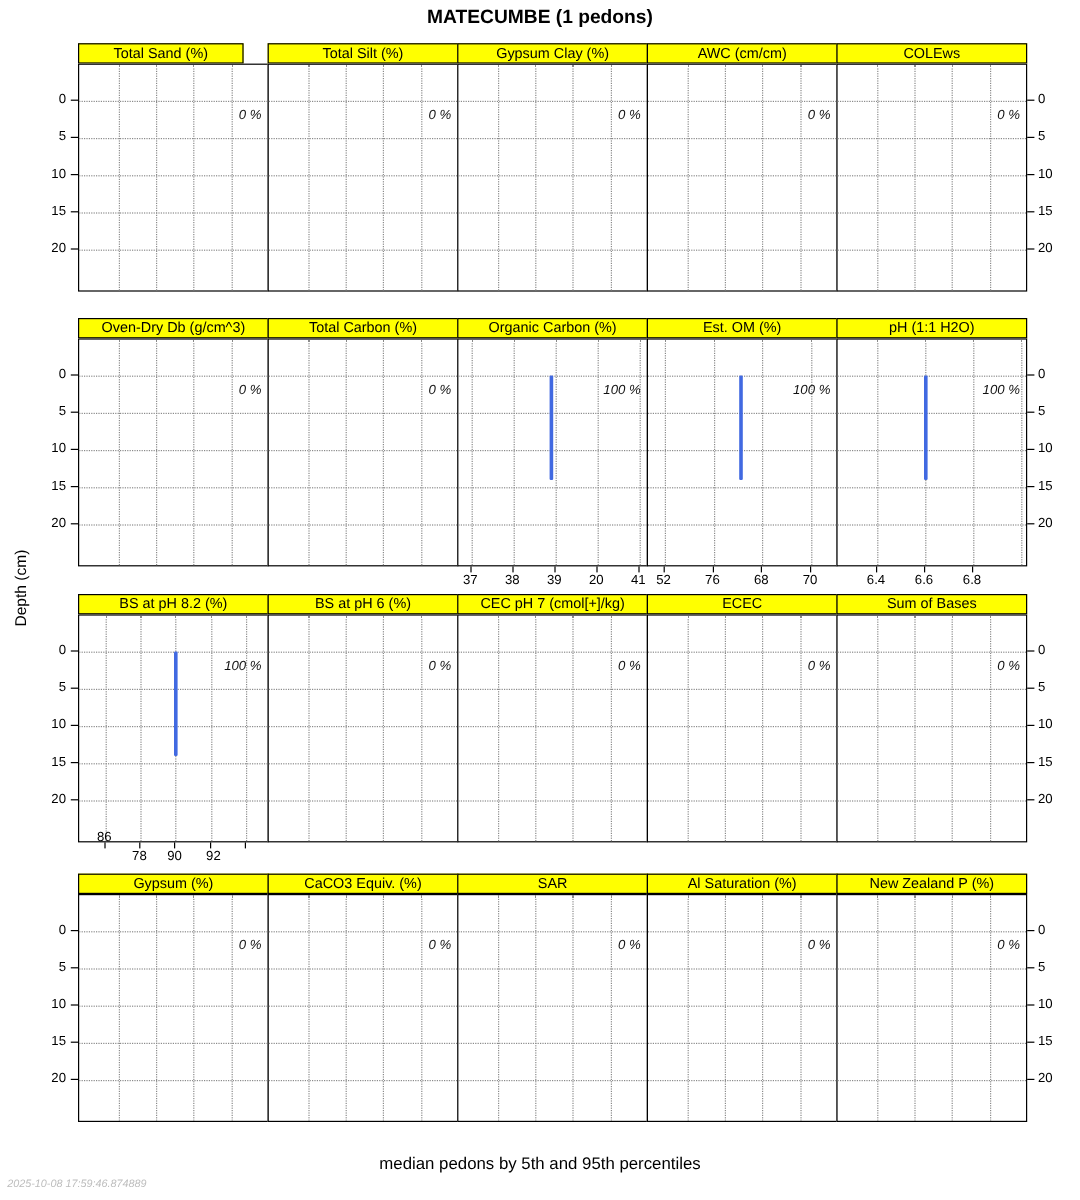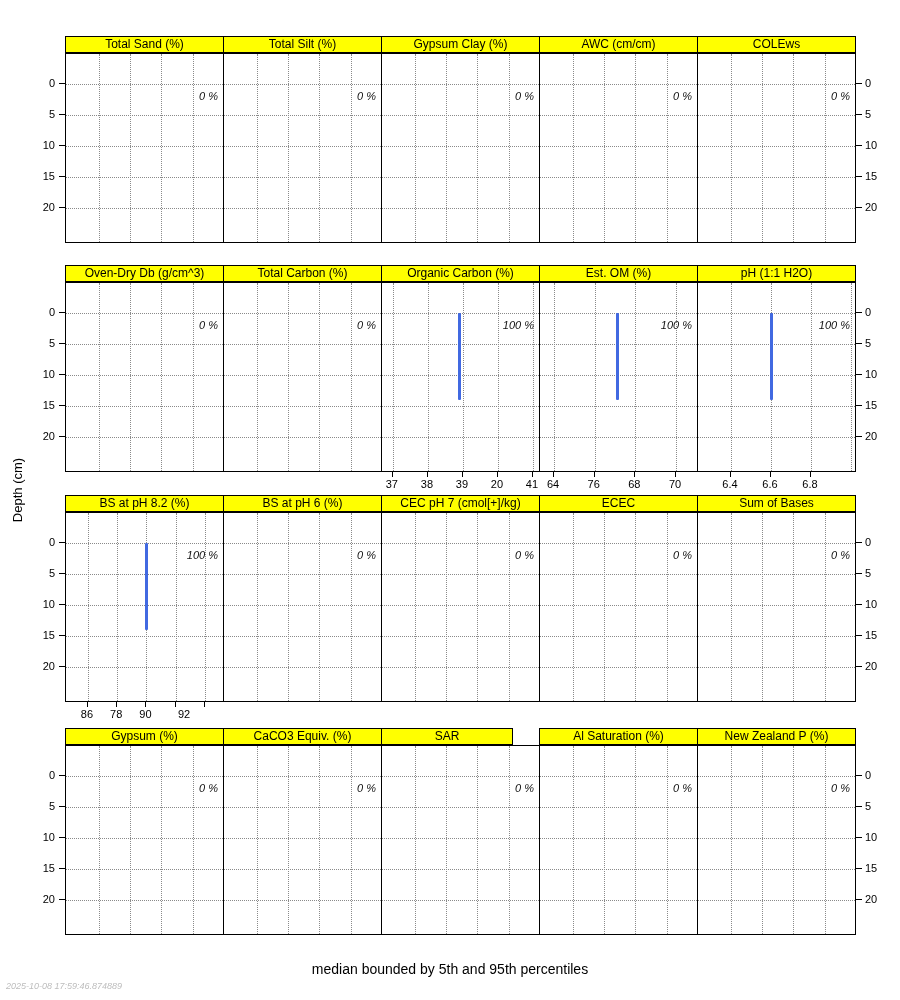--- a/index.html
+++ b/index.html
@@ -41,23 +41,24 @@
     font-size:14px;color:#000;
   }
   .timestamp{
     position:absolute;top:981px;left:6px;font-size:9px;font-style:italic;color:#bdbdbd;
   }
 </style>
 </head>
 <body>
 
 <div id="figure">
+  <div class="title">MATECUMBE (1 pedons)</div>
   <div class="ylab">Depth (cm)</div>
   <div id="panels">
-      <div class="strip" style="left: 65px; top: 36px; width: 159px; height: 17px; background: rgb(255, 255, 0);">
+      <div class="strip" style="left: 65px; top: 36px; width: 138px; height: 17px; background: rgb(255, 255, 0);">
         <div>Total Sand (%)</div>
       </div>
       <div class="panel" style="left: 65px; top: 53px; width: 159px; height: 190px;">
         <div class="gh" style="top: 30px; border-top-color: rgb(138, 138, 138);"></div>
         <div class="gh" style="top: 61px; border-top-color: rgb(138, 138, 138);"></div>
         <div class="gh" style="top: 92px; border-top-color: rgb(138, 138, 138);"></div>
         <div class="gh" style="top: 123px; border-top-color: rgb(138, 138, 138);"></div>
         <div class="gh" style="top: 154px; border-top-color: rgb(138, 138, 138);"></div>
         <div class="gv" style="left: 33.022px; border-left-color: rgb(138, 138, 138);"></div>
         <div class="gv" style="left: 63.99px; border-left-color: rgb(138, 138, 138);"></div>
@@ -212,21 +213,21 @@
         <div class="gh" style="top: 123px; border-top-color: rgb(138, 138, 138);"></div>
         <div class="gh" style="top: 154px; border-top-color: rgb(138, 138, 138);"></div>
         <div class="gv" style="left: 14.0309px; border-left-color: rgb(138, 138, 138);"></div>
         <div class="gv" style="left: 54.7001px; border-left-color: rgb(138, 138, 138);"></div>
         <div class="gv" style="left: 95.3694px; border-left-color: rgb(138, 138, 138);"></div>
         <div class="gv" style="left: 136.039px; border-left-color: rgb(138, 138, 138);"></div>
         <div class="median" style="background: rgb(65, 105, 225); left: 76.0682px; top: 30px; height: 86.8px;"></div>
         <div class="pct" style="top: 36px;">100 %</div>
       </div>
       <div class="tickmark" style="left: 553.031px; top: 472px; width: 1px; height: 5px;"></div>
-      <div class="xtick-label" style="left: 536.031px; top: 478px;">64</div>
+      <div class="xtick-label" style="left: 536.031px; top: 478px;">52</div>
       <div class="tickmark" style="left: 593.7px; top: 472px; width: 1px; height: 5px;"></div>
       <div class="xtick-label" style="left: 576.7px; top: 478px;">76</div>
       <div class="tickmark" style="left: 634.369px; top: 472px; width: 1px; height: 5px;"></div>
       <div class="xtick-label" style="left: 617.369px; top: 478px;">68</div>
       <div class="tickmark" style="left: 675.039px; top: 472px; width: 1px; height: 5px;"></div>
       <div class="xtick-label" style="left: 658.039px; top: 478px;">70</div>
       <div class="strip" style="left: 697px; top: 265px; width: 159px; height: 17px; background: rgb(255, 255, 0);">
         <div>pH (1:1 H2O)</div>
       </div>
       <div class="panel" style="left: 697px; top: 282px; width: 159px; height: 190px;">
@@ -279,27 +280,27 @@
         <div class="gh" style="top: 154px; border-top-color: rgb(138, 138, 138);"></div>
         <div class="gv" style="left: 21.9444px; border-left-color: rgb(138, 138, 138);"></div>
         <div class="gv" style="left: 51.2037px; border-left-color: rgb(138, 138, 138);"></div>
         <div class="gv" style="left: 80.463px; border-left-color: rgb(138, 138, 138);"></div>
         <div class="gv" style="left: 109.722px; border-left-color: rgb(138, 138, 138);"></div>
         <div class="gv" style="left: 138.981px; border-left-color: rgb(138, 138, 138);"></div>
         <div class="median" style="background: rgb(65, 105, 225); left: 79.463px; top: 30px; height: 86.8px;"></div>
         <div class="pct" style="top: 36px;">100 %</div>
       </div>
       <div class="tickmark" style="left: 86.9444px; top: 702px; width: 1px; height: 5px;"></div>
-      <div class="xtick-label" style="left: 69.9444px; top: 708px;">86</div>
+      <div class="xtick-label" style="left: 69.9444px; top: 692px;">86</div>
       <div class="tickmark" style="left: 116.204px; top: 702px; width: 1px; height: 5px;"></div>
       <div class="xtick-label" style="left: 99.2037px; top: 708px;">78</div>
       <div class="tickmark" style="left: 145.463px; top: 702px; width: 1px; height: 5px;"></div>
       <div class="xtick-label" style="left: 128.463px; top: 708px;">90</div>
       <div class="tickmark" style="left: 174.722px; top: 702px; width: 1px; height: 5px;"></div>
-      <div class="xtick-label" style="left: 167px; top: 708px;">92</div>
+      <div class="xtick-label" style="left: 150px; top: 708px; text-align: right;">92</div>
       <div class="tickmark" style="left: 203.981px; top: 702px; width: 1px; height: 5px;"></div>
       <div class="xtick-label" style="left: 186.981px; top: 729px;">94</div>
       <div class="strip" style="left: 223px; top: 495px; width: 159px; height: 17px; background: rgb(255, 255, 0);">
         <div>BS at pH 6 (%)</div>
       </div>
       <div class="panel" style="left: 223px; top: 512px; width: 159px; height: 190px;">
         <div class="gh" style="top: 30px; border-top-color: rgb(138, 138, 138);"></div>
         <div class="gh" style="top: 61px; border-top-color: rgb(138, 138, 138);"></div>
         <div class="gh" style="top: 92px; border-top-color: rgb(138, 138, 138);"></div>
         <div class="gh" style="top: 123px; border-top-color: rgb(138, 138, 138);"></div>
@@ -398,21 +399,21 @@
         <div class="gh" style="top: 61px; border-top-color: rgb(138, 138, 138);"></div>
         <div class="gh" style="top: 92px; border-top-color: rgb(138, 138, 138);"></div>
         <div class="gh" style="top: 123px; border-top-color: rgb(138, 138, 138);"></div>
         <div class="gh" style="top: 154px; border-top-color: rgb(138, 138, 138);"></div>
         <div class="gv" style="left: 33.022px; border-left-color: rgb(138, 138, 138);"></div>
         <div class="gv" style="left: 63.99px; border-left-color: rgb(138, 138, 138);"></div>
         <div class="gv" style="left: 94.958px; border-left-color: rgb(138, 138, 138);"></div>
         <div class="gv" style="left: 127.032px; border-left-color: rgb(138, 138, 138);"></div>
         <div class="pct" style="top: 36px;">0 %</div>
       </div>
-      <div class="strip" style="left: 381px; top: 728px; width: 132px; height: 17px; background: rgb(255, 255, 0);">
+      <div class="strip" style="left: 381px; top: 728px; width: 159px; height: 17px; background: rgb(255, 255, 0);">
         <div>SAR</div>
       </div>
       <div class="panel" style="left: 381px; top: 745px; width: 159px; height: 190px;">
         <div class="gh" style="top: 30px; border-top-color: rgb(138, 138, 138);"></div>
         <div class="gh" style="top: 61px; border-top-color: rgb(138, 138, 138);"></div>
         <div class="gh" style="top: 92px; border-top-color: rgb(138, 138, 138);"></div>
         <div class="gh" style="top: 123px; border-top-color: rgb(138, 138, 138);"></div>
         <div class="gh" style="top: 154px; border-top-color: rgb(138, 138, 138);"></div>
         <div class="gv" style="left: 33.022px; border-left-color: rgb(138, 138, 138);"></div>
         <div class="gv" style="left: 63.99px; border-left-color: rgb(138, 138, 138);"></div>
@@ -464,15 +465,15 @@
       <div class="ytick-label" style="left: 865px; top: 830px; width: 40px; text-align: left;">10</div>
       <div class="tickmark" style="left: 59px; top: 868px; width: 6px; height: 1px;"></div>
       <div class="tickmark" style="left: 856px; top: 868px; width: 6px; height: 1px;"></div>
       <div class="ytick-label" style="left: 15px; top: 861px; width: 40px; text-align: right;">15</div>
       <div class="ytick-label" style="left: 865px; top: 861px; width: 40px; text-align: left;">15</div>
       <div class="tickmark" style="left: 59px; top: 899px; width: 6px; height: 1px;"></div>
       <div class="tickmark" style="left: 856px; top: 899px; width: 6px; height: 1px;"></div>
       <div class="ytick-label" style="left: 15px; top: 892px; width: 40px; text-align: right;">20</div>
       <div class="ytick-label" style="left: 865px; top: 892px; width: 40px; text-align: left;">20</div>
     </div>
-  <div class="caption">median bounded by 5th and 95th percentiles</div>
+  <div class="caption">median pedons by 5th and 95th percentiles</div>
   <div class="timestamp">2025-10-08 17:59:46.874889</div>
 </div>
 
 </body></html>

